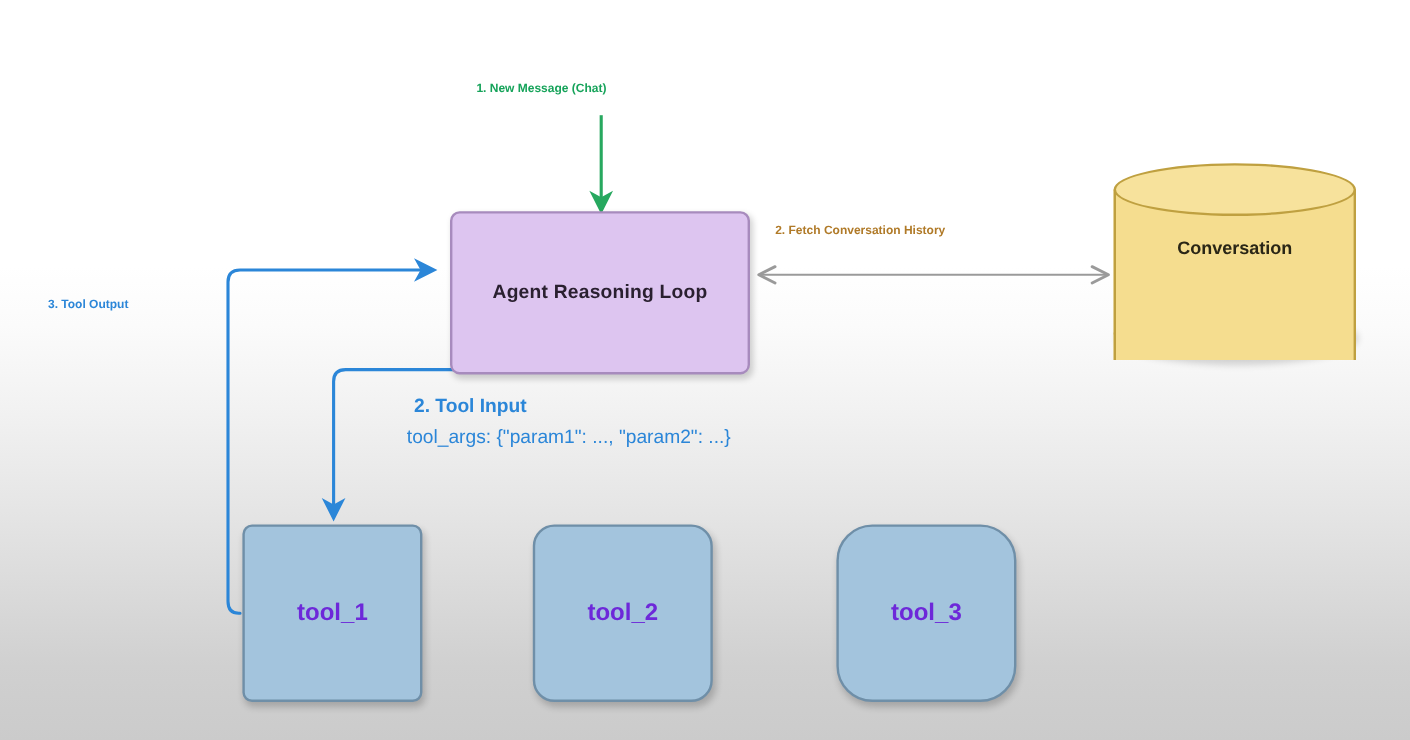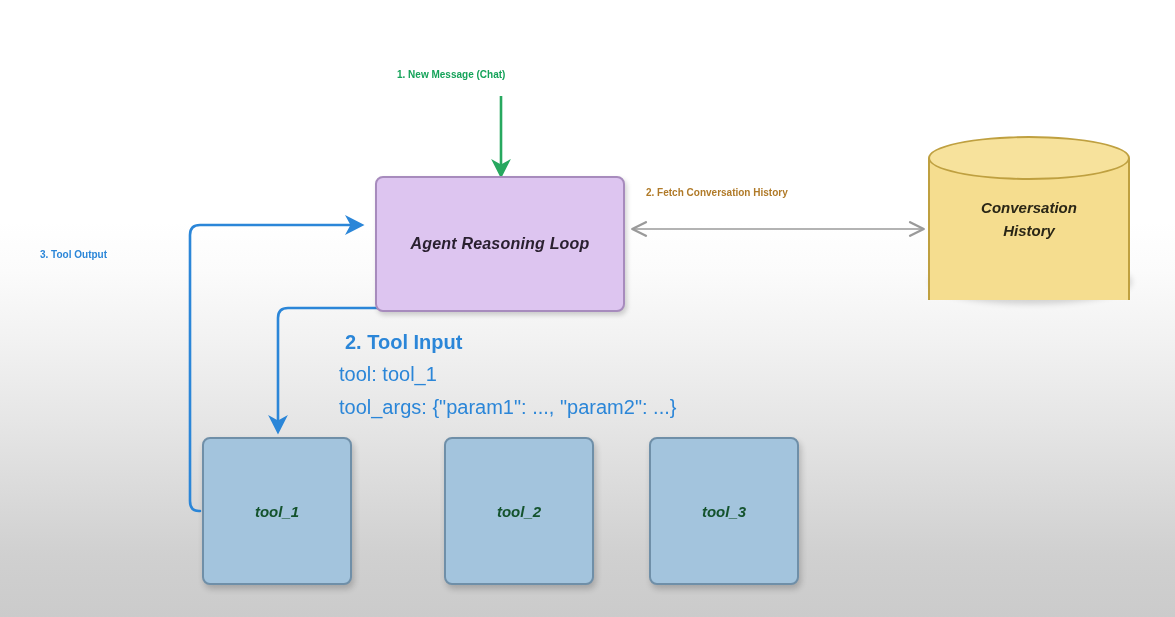--- a/index.html
+++ b/index.html
@@ -24,21 +24,21 @@
       #cbcbcb 100%);
   }
   #edges {
     position: absolute;
     left: 0; top: 0;
     width: 1175px;
     height: 617px;
     pointer-events: none;
   }
 
-  .node { position: absolute; box-sizing: border-box; font-style: italic; }
+  .node { position: absolute; box-sizing: border-box; }
 
   
   .agent-box {
     left: 375px; top: 176px;
     width: 250px; height: 136px;
     background: #ddc5f0;
     border: 2px solid #a78bbd;
     border-radius: 8px;
     box-shadow: 2px 3px 5px rgba(0,0,0,0.18);
     display: flex;
@@ -102,27 +102,27 @@
     width: 150px; height: 148px;
     background: #a3c4dd;
     border: 2px solid #6f8fa8;
     border-radius: 8px;
     box-shadow: 2px 4px 6px rgba(0,0,0,0.20);
     display: flex;
     align-items: center;
     justify-content: center;
   }
   .tool-box .lbl {
-    font-size: 15px;
-    font-weight: bold;
-    color: #14532d;
+    font-size: 20px;
+    font-weight: bold;
+    color: #6d28d9;
   }
   .tool-1 { left: 202px; top: 437px; }
-  .tool-2 { left: 444px; top: 437px; }
-  .tool-3 { left: 649px; top: 437px; }
+  .tool-2 { left: 444px; top: 437px; border-radius: 18px; }
+  .tool-3 { left: 697px; top: 437px; border-radius: 30px; }
 
   
   .edge-label {
     position: absolute;
     font-size: 10px;
     font-weight: bold;
     white-space: nowrap;
   }
   .lbl-new-message {
     left: 397px; top: 69px;
@@ -139,21 +139,21 @@
   }
   .lbl-tool-output {
     left: 40px; top: 249px;
     color: #2b86d8;
   }
 
   .tool-input-block {
     position: absolute;
     left: 339px; top: 326px;
     color: #2b86d8;
-    font-size: 20px;
+    font-size: 16px;
     line-height: 1.62;
     white-space: nowrap;
   }
   .tool-input-block .ti-title {
     font-weight: bold;
     display: block;
     margin-left: 6px;
   }
   .tool-input-block .ti-line { display: block; }
 </style>
@@ -190,21 +190,20 @@
   <div class="node agent-box">
     <span class="lbl">Agent Reasoning Loop</span>
   </div>
 
   <div class="node cylinder">
     <div class="cyl-bottom"></div>
     <div class="cyl-body"></div>
     <div class="cyl-top"></div>
     <div class="cyl-label">
       <div>Conversation</div>
-      <div>History</div>
     </div>
   </div>
 
   <div class="node tool-box tool-1">
     <span class="lbl">tool_1</span>
   </div>
   <div class="node tool-box tool-2">
     <span class="lbl">tool_2</span>
   </div>
   <div class="node tool-box tool-3">
@@ -213,17 +212,16 @@
 
   <div class="edge-label lbl-new-message">1. New Message (Chat)</div>
 
   <div class="edge-label lbl-fetch">2. Fetch Conversation History</div>
 
 
   <div class="edge-label lbl-tool-output">3. Tool Output</div>
 
   <div class="tool-input-block">
     <span class="ti-title">2. Tool Input</span>
-    <span class="ti-line">tool: tool_1</span>
     <span class="ti-line">tool_args: {"param1": ..., "param2": ...}</span>
   </div>
 
 </div>
 
 </body></html>

